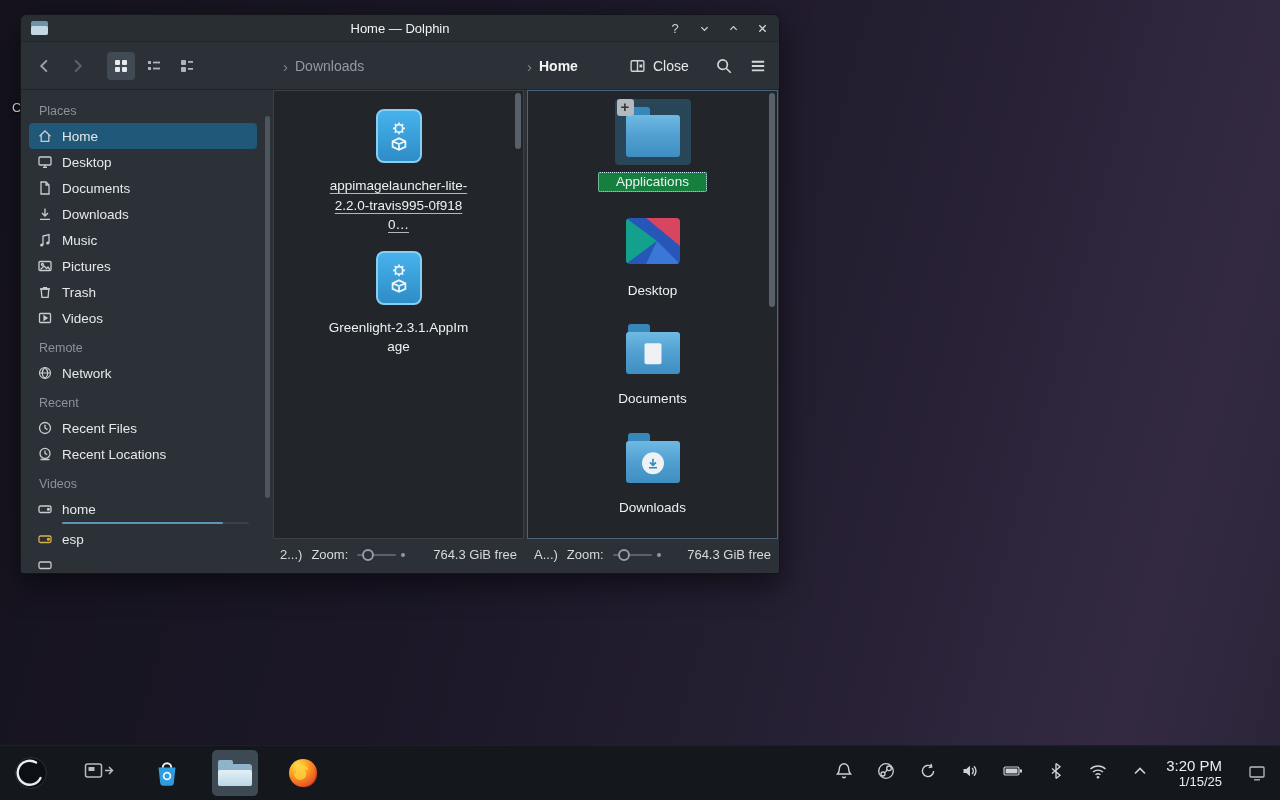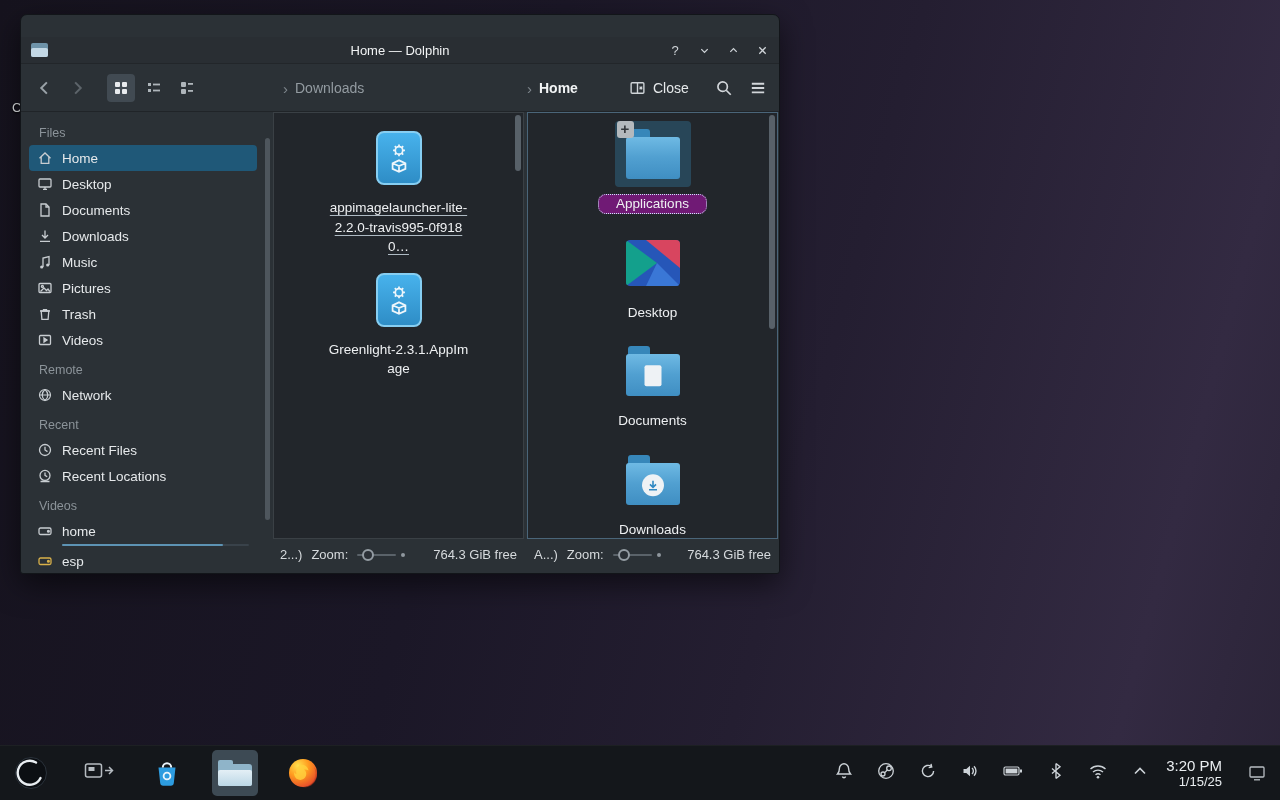--- a/index.html
+++ b/index.html
@@ -5,21 +5,21 @@
   * { margin:0; padding:0; box-sizing:border-box; }
   html,body { width:1280px; height:800px; overflow:hidden; font-family:"Liberation Sans", sans-serif; }
   .desktop { position:relative; width:1280px; height:800px;
     background:linear-gradient(105deg,#16131e 0%,#1b1727 38%,#241e31 62%,#332a42 88%,#2b2438 100%); }
   .stray-label{ position:absolute; left:12px; top:100px; color:#e8ebee; font-size:13px; text-shadow:0 1px 2px #000; }
 
   
   .window { position:absolute; left:20px; top:14px; width:760px; height:560px;
     background:#2b3136; border:1px solid #121519; border-radius:7px 7px 3px 3px;
     box-shadow:0 10px 30px rgba(0,0,0,.55); display:flex; flex-direction:column; overflow:hidden; }
-  .titlebar { height:27px; background:#292e33; display:flex; align-items:center; padding:0 10px; position:relative; border-bottom:1px solid #22262a; flex:0 0 auto;margin-top:22px;}
+  .titlebar { height:27px; background:#292e33; display:flex; align-items:center; padding:0 10px; position:relative; border-bottom:1px solid #22262a; flex:0 0 auto;}
   .win-appicon { width:17px; height:14px; position:relative; margin-right:8px; }
   .win-appicon .b1{position:absolute;inset:0;border-radius:2px;background:#6e93a9;}
   .win-appicon .b2{position:absolute;left:0;top:5px;right:0;bottom:0;border-radius:2px;background:#c3d8e5;}
   .win-title { position:absolute; left:0; right:0; text-align:center; color:#f1f3f4; font-size:13px; pointer-events:none; }
   .tb-btns { margin-left:auto; display:flex; align-items:center; gap:15px; z-index:2; }
   .tb-btn { color:#cfd4d8; font-size:13px; width:14px; text-align:center; cursor:default; }
   .tb-btn svg{ display:block; margin:0 auto; }
 
   .toolbar { height:48px; position:relative; background:#2b3136; border-bottom:1px solid #202428; flex:0 0 auto;}
   .tool { position:absolute; top:50%; transform:translateY(-50%); display:flex; align-items:center; }
@@ -56,21 +56,21 @@
   .pane-content.home { padding-top:8px; gap:16px; }
   .pane-scroll { position:absolute; right:2px; width:6px; border-radius:3px; background:#586169; }
   .pane-scroll.short { top:2px; height:56px; }
   .pane-scroll.tall { top:2px; height:214px; }
 
   .file-item { width:152px; display:flex; flex-direction:column; align-items:center; gap:7px; }
   .icon-wrap { width:76px; height:66px; display:grid; place-items:center; border-radius:4px; }
   .icon-wrap.selected { background:rgba(61,174,233,.24); }
   .file-label { max-width:140px; font-size:13.5px; color:#eef0f2; text-align:center; line-height:1.45; word-break:break-all; }
   .file-label.elided { text-decoration:underline; text-decoration-color:#aebac3; text-underline-offset:3px; }
-  .file-label.selected { background:#701a75; outline:1px dotted #cfe9fa; outline-offset:-1px; border-radius:8px; padding:0 18px; }
+  .file-label.selected { background:#15803d; outline:1px dotted #cfe9fa; outline-offset:-1px; border-radius:2px; padding:0 18px; }
 
   
   .folder { width:54px; height:42px; position:relative; margin-top:8px; }
   .folder .tab { position:absolute; top:-8px; left:2px; width:22px; height:12px; border-radius:3px 3px 0 0; background:#3787ba; }
   .folder .body { position:absolute; inset:0; border-radius:3px; background:linear-gradient(180deg,#6fbae4 0%,#51a0d1 48%,#3f8ec2 100%); }
   .plus-emblem { position:absolute; top:-16px; left:-9px; width:17px; height:17px; z-index:2; background:#b4b9bd; border-radius:3px; color:#33373b; font-size:15px; line-height:16px; text-align:center; font-weight:700; }
   .doc-emblem { position:absolute; left:50%; top:50%; transform:translate(-50%,-46%); width:17px; height:21px; z-index:2; background:#eef2f5; border-radius:2px; padding:4px 3px; }
   .doc-emblem .lines { width:100%; height:100%; background:repeating-linear-gradient(#a9b4bc 0 1.5px, transparent 1.5px 4.5px); }
   .dl-emblem { position:absolute; left:50%; top:50%; transform:translate(-50%,-44%); width:22px; height:22px; z-index:2; background:#eef2f5; border-radius:50%; display:grid; place-items:center; }
 
@@ -201,21 +201,21 @@
       <span class="tool iconbtn" style="left:728px">
         <svg width="18" height="18" viewBox="0 0 16 16" stroke="#d2d6da" stroke-width="1.6">
             <path d="M2.5 4.2 h11 M2.5 8 h11 M2.5 11.8 h11"></path>
           </svg>
         </span>
     </div>
 
     <div class="win-content">
 
       <div class="sidebar">
-        <div class="side-title">Files</div>
+        <div class="side-title">Places</div>
 
         <div class="side-item selected">
           <svg width="16" height="16" viewBox="0 0 16 16" fill="none" stroke="#c8cdd1" stroke-width="1.3">
               <path d="M2.5 8.2 L8 3 L13.5 8.2 M4.2 7 V13.3 H11.8 V7"></path>
             </svg>
           <span>Home</span>
         </div>
         <div class="side-item">
           <svg width="16" height="16" viewBox="0 0 16 16" fill="none" stroke="#c8cdd1" stroke-width="1.3">
               <rect x="2" y="3" width="12" height="8" rx="1"></rect>

